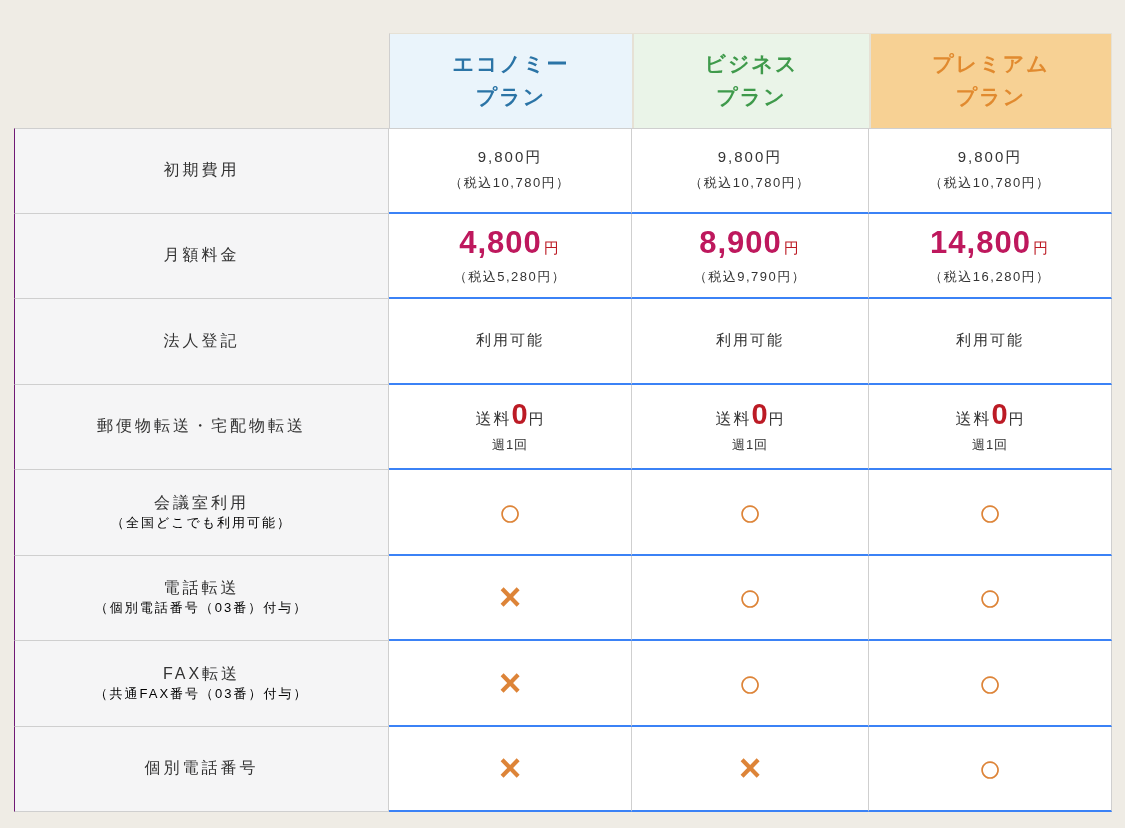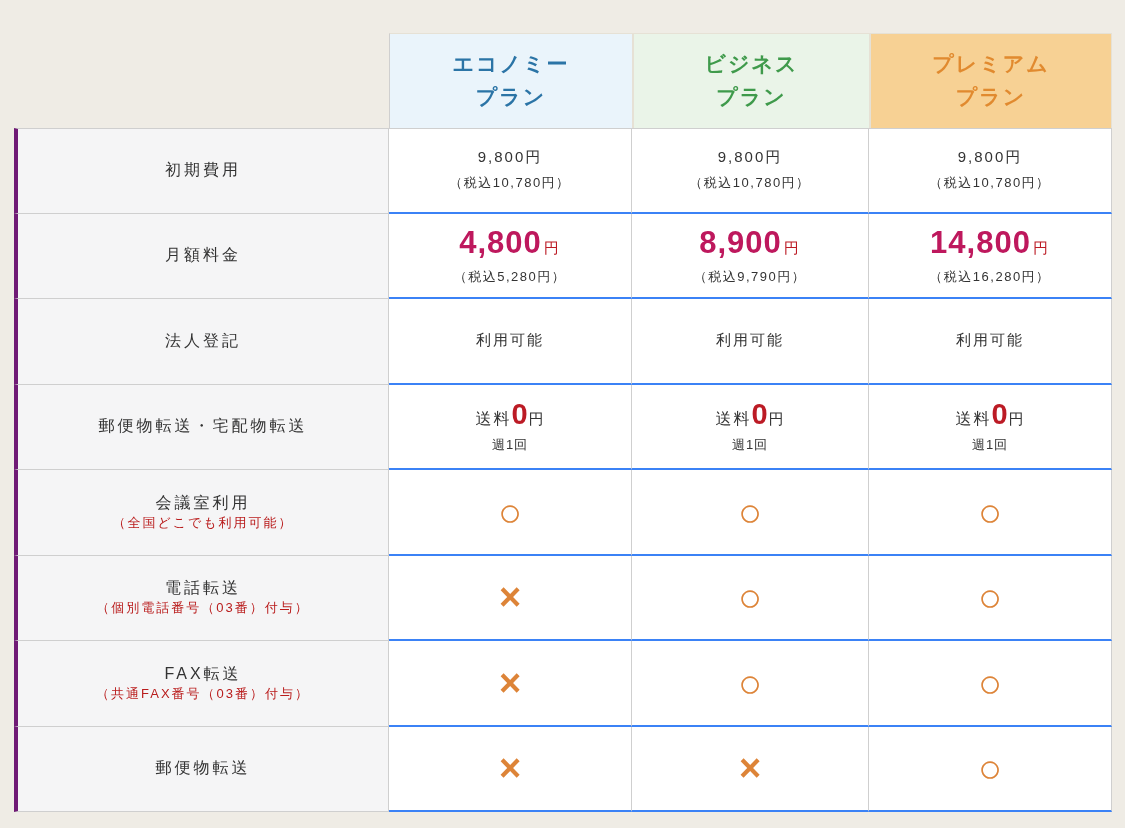--- a/index.html
+++ b/index.html
@@ -22,27 +22,27 @@
   .header {
     font-weight:bold; font-size:21px; letter-spacing:2px; line-height:1.55;
     white-space:pre-line; border-top:1px solid #e6e1d5;
   }
   .h-economy  { background:#eaf4fb; color:#2b74a6; border-left:1px solid #cfcfcf; }
   .h-business { background:#eaf4e8; color:#3f9a4b; border-left:2px solid #e6e1d5; }
   .h-premium  { background:#f7d194; color:#e18a2f; border-left:2px solid #e6e1d5; border-right:1px solid #e6e1d5; }
   
   .label {
     background:#f5f5f6;
-    border-left:4px solid #701a75; border-right:1px solid #cfcfcf; border-bottom:1px solid #cfcfcf;
+    border-left:1px solid #701a75; border-right:1px solid #cfcfcf; border-bottom:1px solid #cfcfcf;
   }
   .data { background:#ffffff; border-right:1px solid #cfcfcf; border-bottom:2px solid #3b82f6; }
   .row-first { border-top:1px solid #cfcfcf; }
   
   .label-main { font-size:16px; letter-spacing:3px; }
-  .label-sub  { font-size:13px; letter-spacing:2px; color:#b91c1c; margin-top:0; }
+  .label-sub  { font-size:13px; letter-spacing:2px; color:#000000; margin-top:0; }
   .price-main { font-size:15px; letter-spacing:2px; }
   .price-sub  { font-size:13px; letter-spacing:1.5px; margin-top:7px; }
   .big-red  { color:#be185d; font-weight:700; font-size:31px; letter-spacing:1px; }
   .unit-red { color:#bc1b25; font-size:15px; margin-left:2px; }
   .plain { font-size:15px; letter-spacing:2px; }
   .ship-main { letter-spacing:1px; }
   .ship-prefix { font-size:16px; letter-spacing:2px; }
   .ship-zero { font-size:29px; font-weight:700; color:#bc1b25; }
   .ship-unit { font-size:15px; letter-spacing:1px; }
   .ship-sub  { font-size:13px; letter-spacing:1px; margin-top:5px; }
@@ -166,21 +166,21 @@
     <div class="mark mark-cross">×</div>
   </div>
   <div class="cell data">
     <div class="mark mark-circle">○</div>
   </div>
   <div class="cell data">
     <div class="mark mark-circle">○</div>
   </div>
 
   <div class="cell label">
-    <div class="label-main">郵便物転送</div>
+    <div class="label-main">個別電話番号</div>
   </div>
   <div class="cell data">
     <div class="mark mark-cross">×</div>
   </div>
   <div class="cell data">
     <div class="mark mark-cross">×</div>
   </div>
   <div class="cell data">
     <div class="mark mark-circle">○</div>
   </div>

